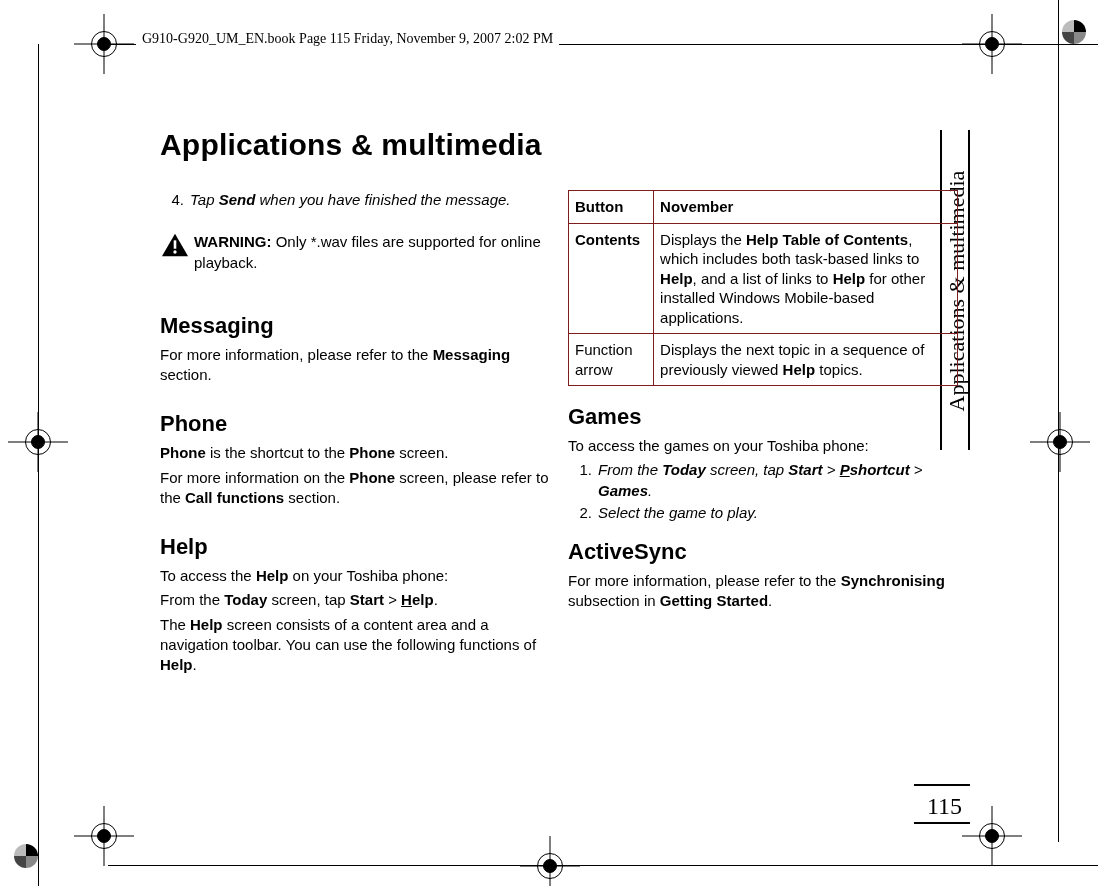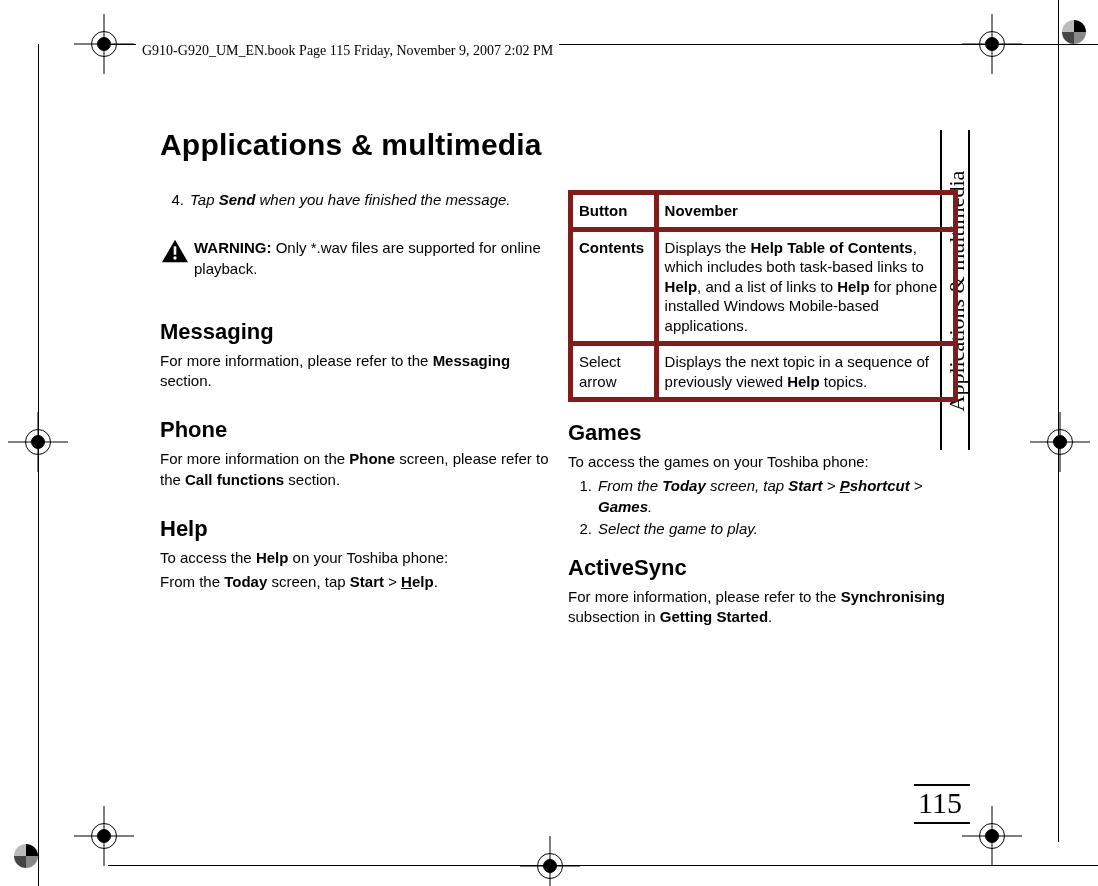--- a/index.html
+++ b/index.html
@@ -55,21 +55,21 @@
   .top-long-h { position:absolute; height:1px; background:#000; left:108px; right:0; top:44px; }
   .bottom-long-h2 { position:absolute; height:1px; background:#000; left:108px; right:0; top:865px; }
 
   .left-long-v { position:absolute; width:1px; background:#000; top:44px; bottom:0; left:38px; }
   .right-long-v { position:absolute; width:1px; background:#000; top:0; bottom:44px; left:1058px; }
 
   
   .book-label {
     position: absolute;
     left: 136px;
-    top: 43px;
+    top: 31px;
     font-family: "Times New Roman", Times, serif;
     font-size: 14px;
     background: #fff;
     padding: 0 6px;
     text-align: right;
   }
 
   
   .page {
     position: absolute;
@@ -103,21 +103,21 @@
   .step-num {
     width: 24px;
     text-align: right;
     padding-right: 6px;
   }
   .step-body { flex: 1; font-style: italic; }
 
   .warning-row {
     display: flex;
     align-items: flex-start;
-    margin-top: 28px;
+    margin-top: 22px;
     font-size: 15px;
     line-height: 1.35;
   }
   .warning-icon {
     width: 34px;
     flex-shrink: 0;
   }
   .warning-icon svg { width: 30px; height: 26px; }
 
   h2.section {
@@ -138,21 +138,21 @@
   .u { text-decoration: underline; }
 
   
   table.help-table {
     border-collapse: collapse;
     width: 100%;
     font-size: 15px;
     line-height: 1.3;
   }
   table.help-table th, table.help-table td {
-    border: 5px solid #7f1d1d;
+    border: 1px solid #7f1d1d;
     padding: 6px 6px;
     text-align: left;
     vertical-align: top;
   }
   table.help-table th {
     font-weight: bold;
   }
 
   
   .side-tab {
@@ -175,21 +175,21 @@
     top: 148px;
     width: 310px;
     text-align: center;
   }
 
   .page-number {
     position: absolute;
     right: 136px;
     bottom: 66px;
     font-family: "Times New Roman", Times, serif;
-    font-size: 30px;
+    font-size: 24px;
   }
   .page-number-rule {
     position: absolute;
     right: 128px;
     bottom: 62px;
     width: 56px;
     border-bottom: 2px solid #000;
   }
   .page-number-rule-top {
     position: absolute;
@@ -308,49 +308,55 @@
         </div>
       </div>
 
       <h2 class="section">Messaging</h2>
       <p class="body">
         <span>For more information, please refer to the </span><b>Messaging</b><span> section.</span>
       </p>
 
       <h2 class="section" style="margin-top:26px;">Phone</h2>
       <p class="body">
+        <b>Phone</b><span> is the shortcut to the </span><b>Phone</b><span> screen.</span>
+      </p>
+      <p class="body">
         <span>For more information on the </span><b>Phone</b><span> screen, please refer to the </span><b>Call functions</b><span> section.</span>
       </p>
 
       <h2 class="section" style="margin-top:26px;">Help</h2>
       <p class="body">
         <span>To access the </span><b>Help</b><span> on your Toshiba phone:</span>
       </p>
       <p class="body">
         <span>From the </span><b>Today</b><span> screen, tap </span><b>Start</b><span> &gt; </span><b><span class="u">H</span><span>elp</span></b><span>.</span>
+      </p>
+      <p class="body">
+        <span>The </span><b>Help</b><span> screen consists of a content area and a navigation toolbar. You can use the following functions of </span><b>Help</b><span>.</span>
       </p>
 
     </div>
 
     <div class="col">
 
       <table class="help-table">
         <tbody>
             <tr>
           <th>Button</th>
           <th>November</th>
         </tr>
         <tr>
           <td><b>Contents</b></td>
           <td>
-            <span>Displays the </span><b>Help Table of Contents</b><span>, which includes both task-based links to </span><b>Help</b><span>, and a list of links to </span><b>Help</b><span> for phone installed Windows Mobile-based applications.</span>
+            <span>Displays the </span><b>Help Table of Contents</b><span>, which includes both task-based links to </span><b>Help</b><span>, and a list of links to </span><b>Help</b><span> for other installed Windows Mobile-based applications.</span>
           </td>
         </tr>
         <tr>
-          <td><span>Select arrow</span></td>
+          <td><span>Function arrow</span></td>
           <td>
             <span>Displays the next topic in a sequence of previously viewed </span><b>Help</b><span> topics.</span>
           </td>
         </tr>
       </tbody>
         </table>
 
       <h2 class="section first-in-col2" style="margin-top:18px;">Games</h2>
       <p class="body">To access the games on your Toshiba phone:</p>
 

